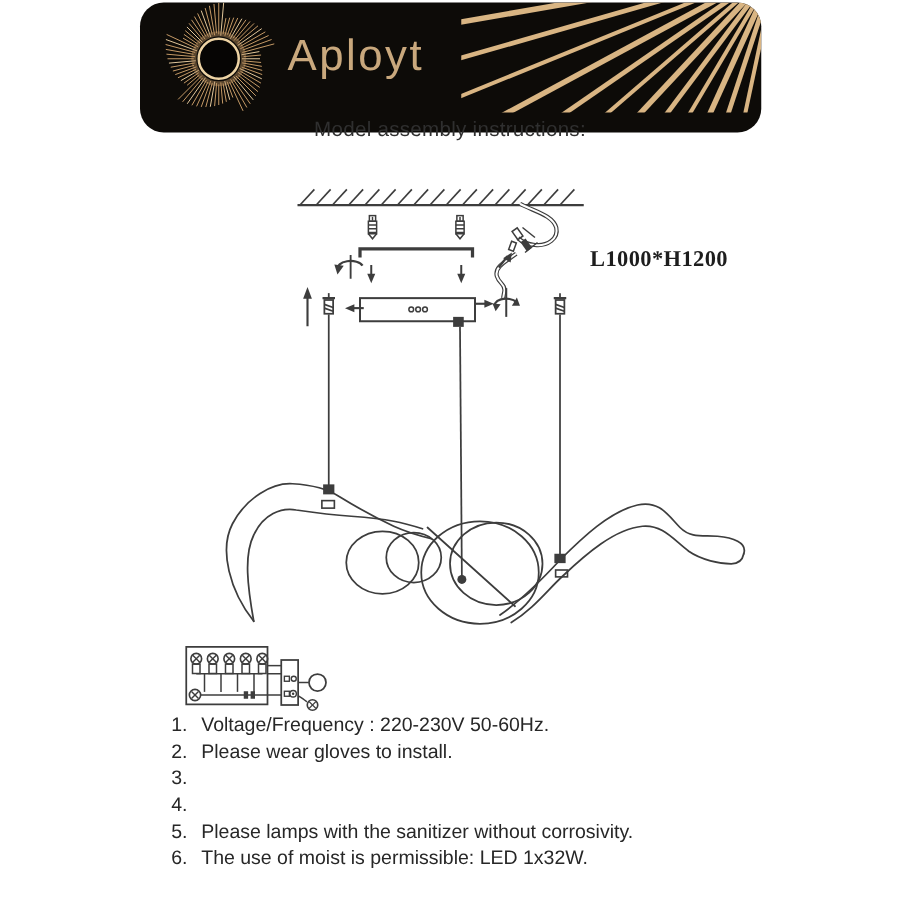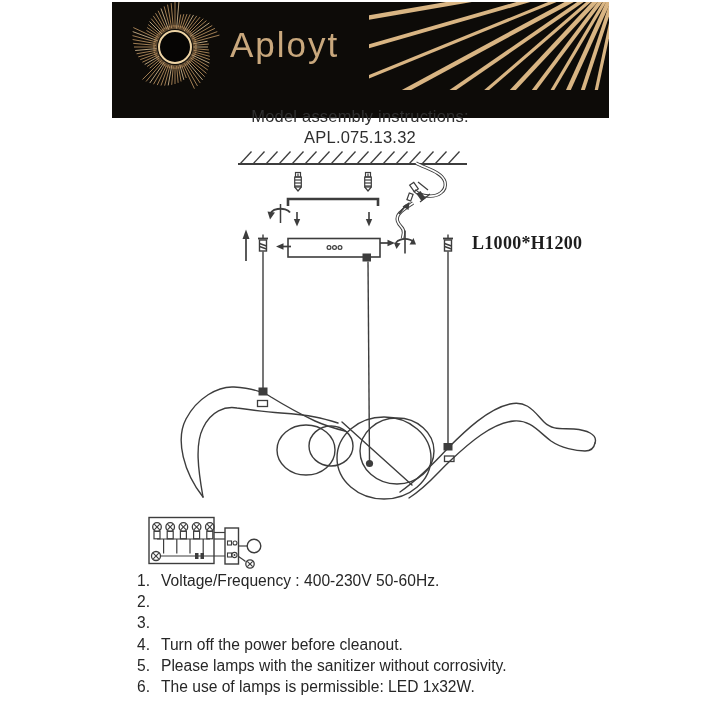--- a/index.html
+++ b/index.html
@@ -8,42 +8,42 @@
     --gold-bright:#dbbd8e;
     --line:#3d3d3d;
     --text:#2f2f2f;
   }
   *{margin:0;padding:0;box-sizing:border-box;}
   html,body{width:720px;height:720px;background:#ffffff;overflow:hidden;
     font-family:"Liberation Sans",sans-serif;}
   .page{position:relative;width:720px;height:720px;background:#fff;}
 
   
-  .banner{position:absolute;left:112px;top:2px;width:497px;height:116px;
-    background:var(--banner-bg);overflow:hidden;}
+  .banner{position:absolute;left:112px;top:2px;width:497px;height:104px;
+    background:var(--banner-bg);overflow:hidden;border-radius:19px;}
   .banner svg{position:absolute;top:0;}
   #logo-svg{left:0;width:130px;height:88px;}
   #rays-svg{right:0;width:240px;height:88px;}
   .brand{position:absolute;left:118px;top:21px;font-size:35px;font-weight:300;
     color:var(--gold);letter-spacing:2px;line-height:44px;}
 
   
   .heading,.model{position:absolute;left:0;width:720px;text-align:center;
-    color:var(--text);font-weight:500;font-size:16.5px;letter-spacing:.2px;margin-top:12px;}
+    color:var(--text);font-weight:500;font-size:16.5px;letter-spacing:.2px;}
   .heading{top:95px;}
   .model{top:116px;}
 
   
   #diagram-svg{position:absolute;left:0;top:0;width:720px;height:720px;}
   .ln{stroke:var(--line);fill:none;}
   .fl{fill:var(--line);stroke:none;}
   .wh{stroke:#ffffff;fill:none;}
   .dim-label{position:absolute;left:472px;top:197px;
     font-family:"Liberation Serif",serif;font-weight:600;font-size:18px;
-    color:#1d1d1d;letter-spacing:.3px;margin-top:36px;}
+    color:#1d1d1d;letter-spacing:.3px;}
 
   
   .list{position:absolute;left:137px;top:570px;width:480px;color:#272727;}
   .row{display:flex;line-height:21.2px;font-size:15.6px;font-weight:500;}
   .row .num{width:24px;flex:none;}
   .row .txt{white-space:nowrap;}
 </style>
 </head>
 <body>
 
@@ -138,21 +138,20 @@
         <line x1="237.18354536638006" y1="-17.778812589044172" x2="-101.94863846980996" y2="216.17281037283365" stroke="#d9b583" stroke-width="3.8000000000000003"></line>
         <line x1="236.16632568840092" y1="-19.43876423673504" x2="-126.24888633264504" y2="176.51840990021847" stroke="#d9b583" stroke-width="4.4"></line>
         <line x1="235.3343294734201" y1="-21.19886583726759" x2="-146.12435146829773" y2="134.47153833194085" stroke="#d9b583" stroke-width="3.2"></line>
         <line x1="234.69728947311026" y1="-23.038527595294006" x2="-161.34252925347704" y2="90.52406300130986" stroke="#d9b583" stroke-width="3.8000000000000003"></line>
         <line x1="234.26265782729718" y1="-24.93622901501141" x2="-171.72539634790076" y2="45.190084641394066" stroke="#d9b583" stroke-width="4.4"></line>
         <line x1="234.0355188882911" y1="-26.869770648472354" x2="-177.15149322415675" y2="-1.0000766023951613" stroke="#d9b583" stroke-width="3.2"></line>
       </svg>
   </div>
 
   <div class="heading">Model assembly instructions:</div>
-  <div class="model">APL.075.13.32</div>
 
   <svg id="diagram-svg" viewBox="0 0 720 720">
 
     <g>
       <line class="ln" x1="238" y1="164" x2="467" y2="164" stroke-width="1.8"></line>
       <g id="hatch-group">
           <line x1="240" y1="164" x2="251.5" y2="151.5" stroke="#3d3d3d" stroke-width="1.3"></line>
           <line x1="253" y1="164" x2="264.5" y2="151.5" stroke="#3d3d3d" stroke-width="1.3"></line>
           <line x1="266" y1="164" x2="277.5" y2="151.5" stroke="#3d3d3d" stroke-width="1.3"></line>
           <line x1="279" y1="164" x2="290.5" y2="151.5" stroke="#3d3d3d" stroke-width="1.3"></line>
@@ -358,35 +357,35 @@
         <line class="ln" x1="247.3" y1="566.7" x2="252.7" y2="561.3" stroke-width="1.1"></line>
       </g>
     </g>
   </svg>
 
   <div class="dim-label">L1000*H1200</div>
 
   <div class="list">
     <div class="row">
       <span class="num">1.</span>
-      <span class="txt">Voltage/Frequency : 400-230V 50-60Hz.</span>
+      <span class="txt">Voltage/Frequency : 220-230V 50-60Hz.</span>
     </div>
     <div class="row">
       <span class="num">2.</span>
+      <span class="txt">Please wear gloves to install.</span>
     </div>
     <div class="row">
       <span class="num">3.</span>
     </div>
     <div class="row">
       <span class="num">4.</span>
-      <span class="txt">Turn off the power before cleanout.</span>
     </div>
     <div class="row">
       <span class="num">5.</span>
       <span class="txt">Please lamps with the sanitizer without corrosivity.</span>
     </div>
     <div class="row">
       <span class="num">6.</span>
-      <span class="txt">The use of lamps is permissible: LED 1x32W.</span>
+      <span class="txt">The use of moist is permissible: LED 1x32W.</span>
     </div>
   </div>
 
 </div>
 
 </body></html>

